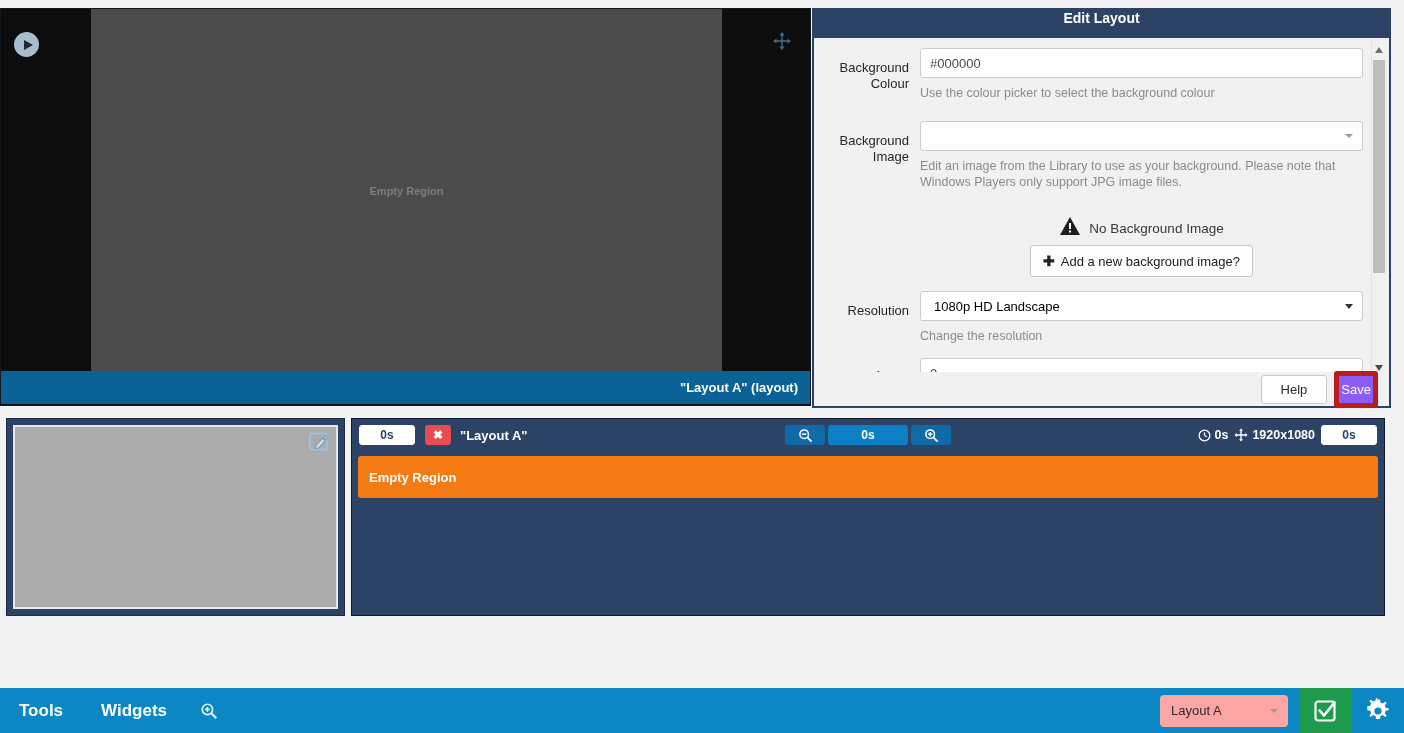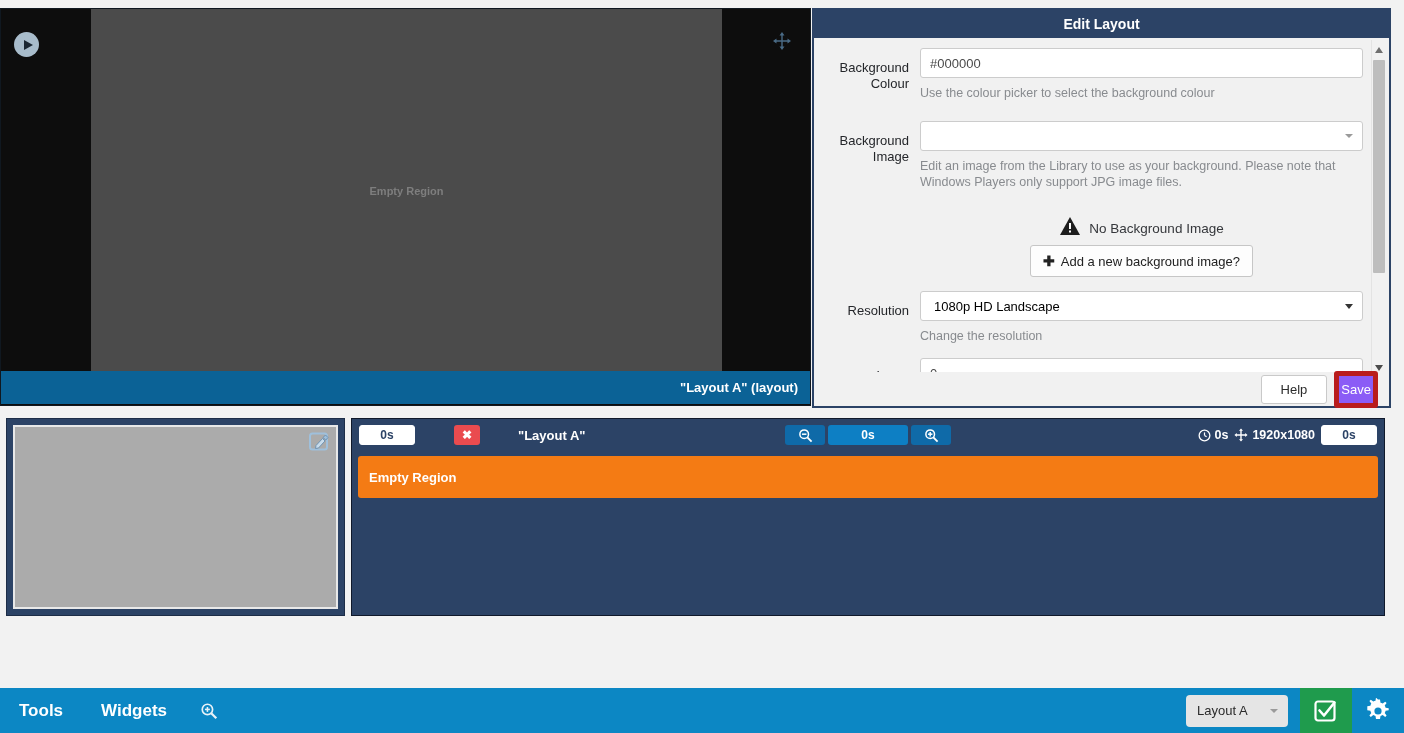--- a/index.html
+++ b/index.html
@@ -60,21 +60,21 @@
   }
 
   
   #edit-panel {
     position: absolute; left: 812px; top: 8px; width: 579px; height: 400px;
     background: #f1f1f1;
     border: 2px solid #2c4366;
   }
   #edit-header {
     height: 28px; background: #2c4366;
-    display: flex; align-items: center; justify-content: center;
+    display: flex; justify-content: center;
   }
   #edit-header span { color: #fff; font-size: 14px; font-weight: bold; }
   #edit-body {
     position: relative;
     height: 338px; background: #f1f1f1;
     overflow: hidden;
     padding: 10px 26px 0 8px;
   }
   .form-row { display: flex; margin-bottom: 6px; }
   .form-label {
@@ -194,21 +194,20 @@
   
   #timeline {
     position: absolute; left: 351px; top: 418px; width: 1034px; height: 198px;
     background: #2c4366;
     border: 1px solid #10192b;
   }
   #timeline-bar {
     position: relative; height: 32px;
     display: flex; align-items: center;
     padding: 0 7px;
-    gap: 29px;
   }
   .pill-white {
     background: #ffffff; border: 1px solid #ffffff; border-radius: 3px;
     min-width: 56px; height: 20px;
     display: flex; align-items: center; justify-content: center;
     font-size: 12px; font-weight: bold; color: #2c4366;
     cursor: pointer;
   }
   #close-layout-btn {
     background: #ea4b4f; border-radius: 3px;
@@ -262,22 +261,22 @@
     display: flex; align-items: center;
     color: #ffffff; font-size: 17px; font-weight: bold;
     cursor: pointer;
   }
   .tb-item.icononly { padding: 0 14px; }
   #tb-right {
     margin-left: auto; display: flex; align-items: center; height: 45px;
   }
   #layout-select {
     position: relative;
-    background: #e5e5e5; border-radius: 4px;
-    width: 102px; height: 32px; margin-right: 12px;
+    background: #fca5a5; border-radius: 4px;
+    width: 128px; height: 32px; margin-right: 12px;
     display: flex; align-items: center; padding: 0 22px 0 11px;
     font-size: 13px; color: #2b2b2b;
     cursor: pointer;
   }
   #layout-select .caret {
     position: absolute; right: 10px; top: 14px;
     width: 0; height: 0;
     border-left: 4px solid transparent;
     border-right: 4px solid transparent;
     border-top: 4px solid #9a9a9a;

